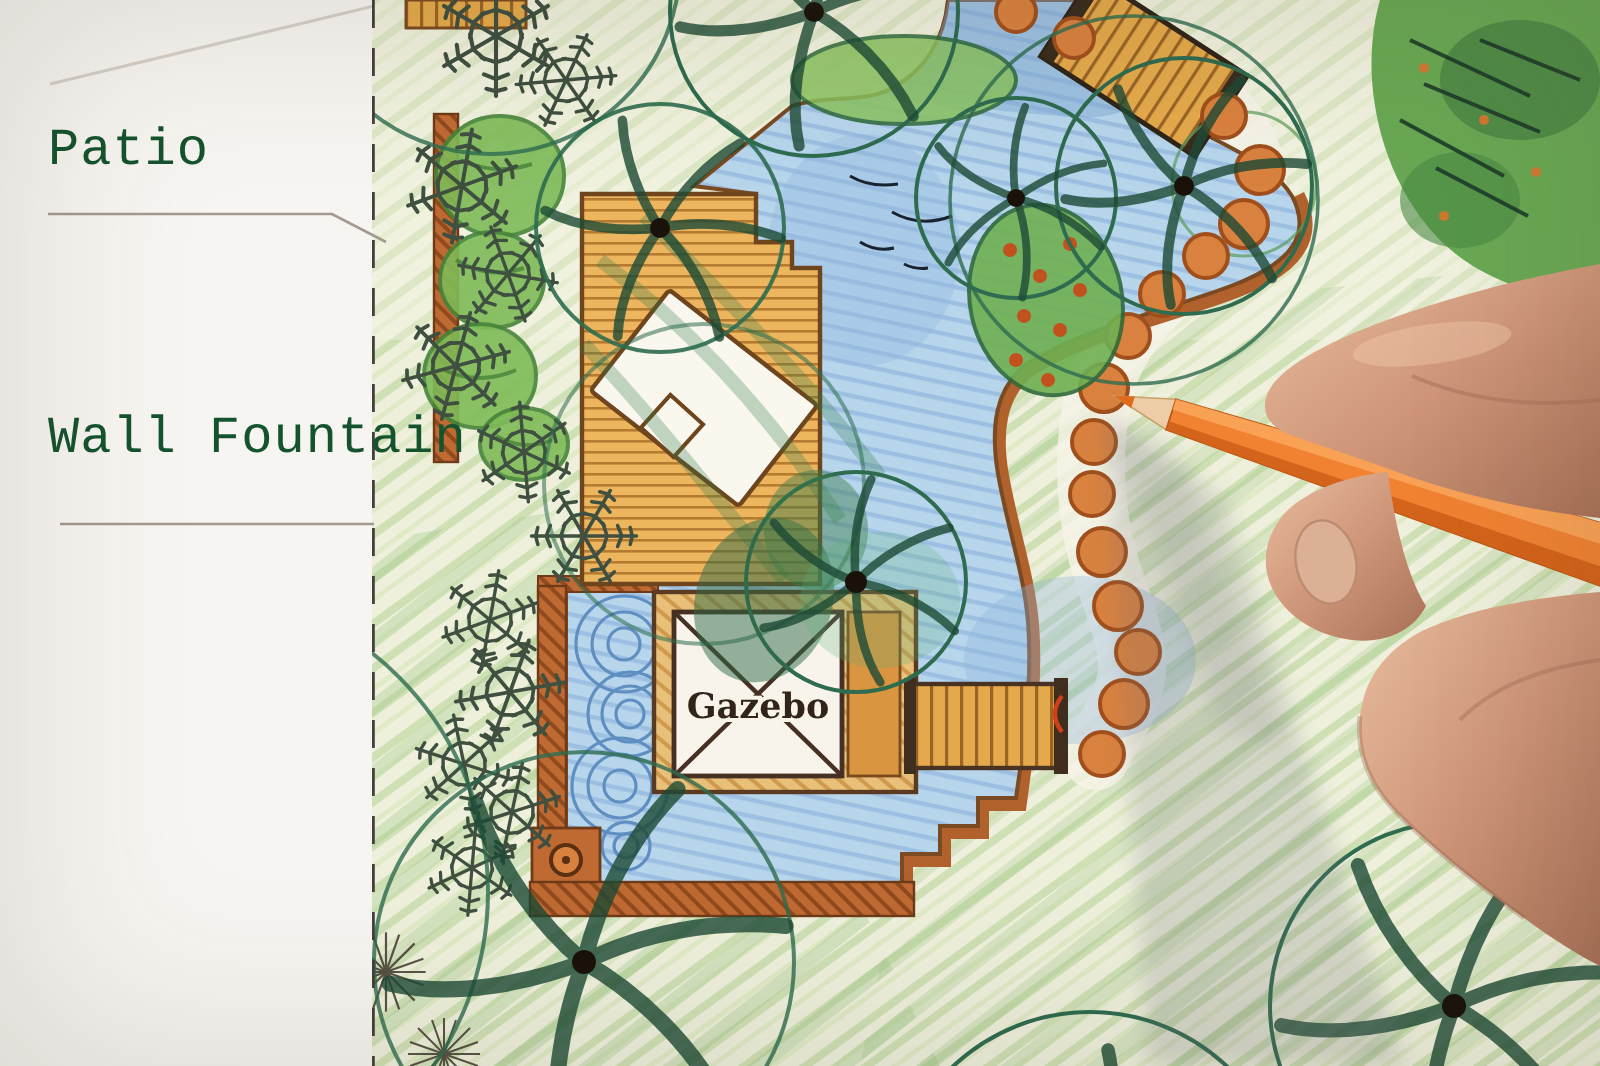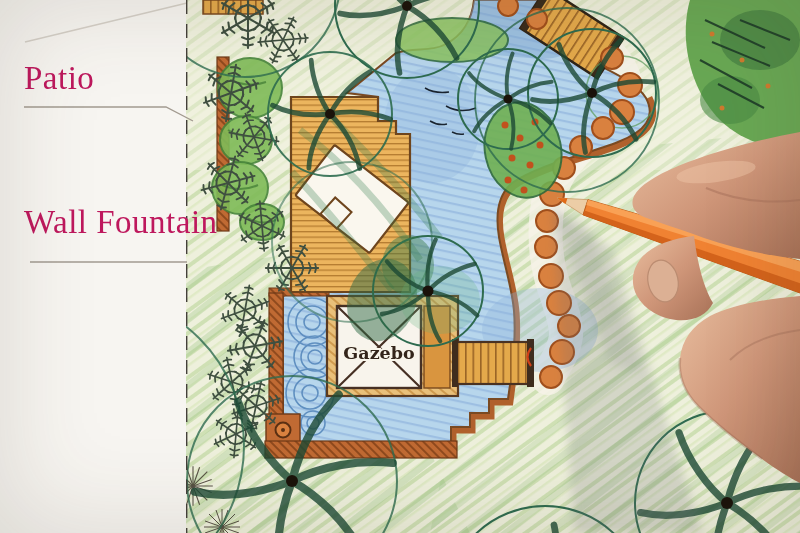--- a/index.html
+++ b/index.html
@@ -1,20 +1,20 @@
 <!DOCTYPE html>
 <html><head>
 <meta charset="utf-8">
 <style>
   html,body{margin:0;padding:0;background:#e8e6e2;}
   .stage{position:relative;width:800px;height:533px;overflow:hidden;background:#f7f5f1;
          font-family:"DejaVu Serif","Liberation Serif",serif;}
   .stage svg{position:absolute;left:0;top:0;}
-  .plan-label{position:absolute;color:#be185d;font-size:33px;letter-spacing:0.5px;
-              font-family:Liberation Serif, serif;white-space:nowrap;}
+  .plan-label{position:absolute;color:#14532d;font-size:26px;letter-spacing:0.5px;
+              font-family:Liberation Mono, monospace;white-space:nowrap;}
   .label-patio{left:24px;top:60px;}
   .label-wall-fountain{left:24px;top:204px;text-align:right;}
   .vignette{position:absolute;inset:0;pointer-events:none;
             box-shadow:inset 0 0 100px rgba(70,58,40,0.16);}
 </style>
 </head>
 <body>
 
 <div class="stage">
 

